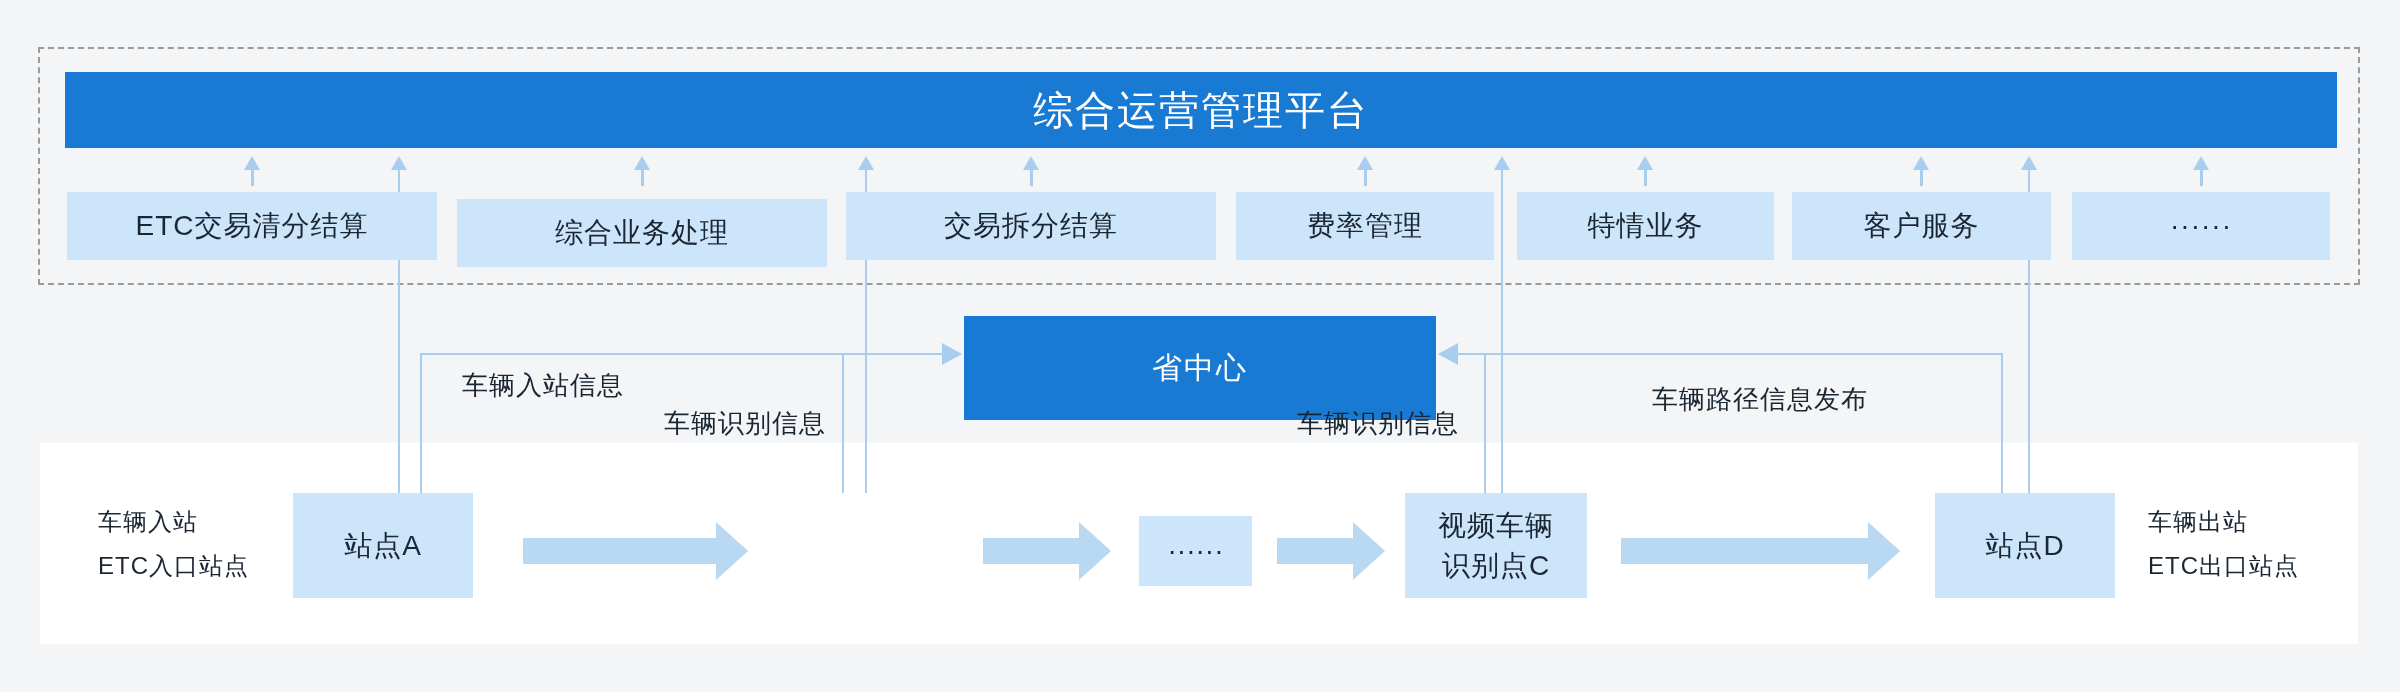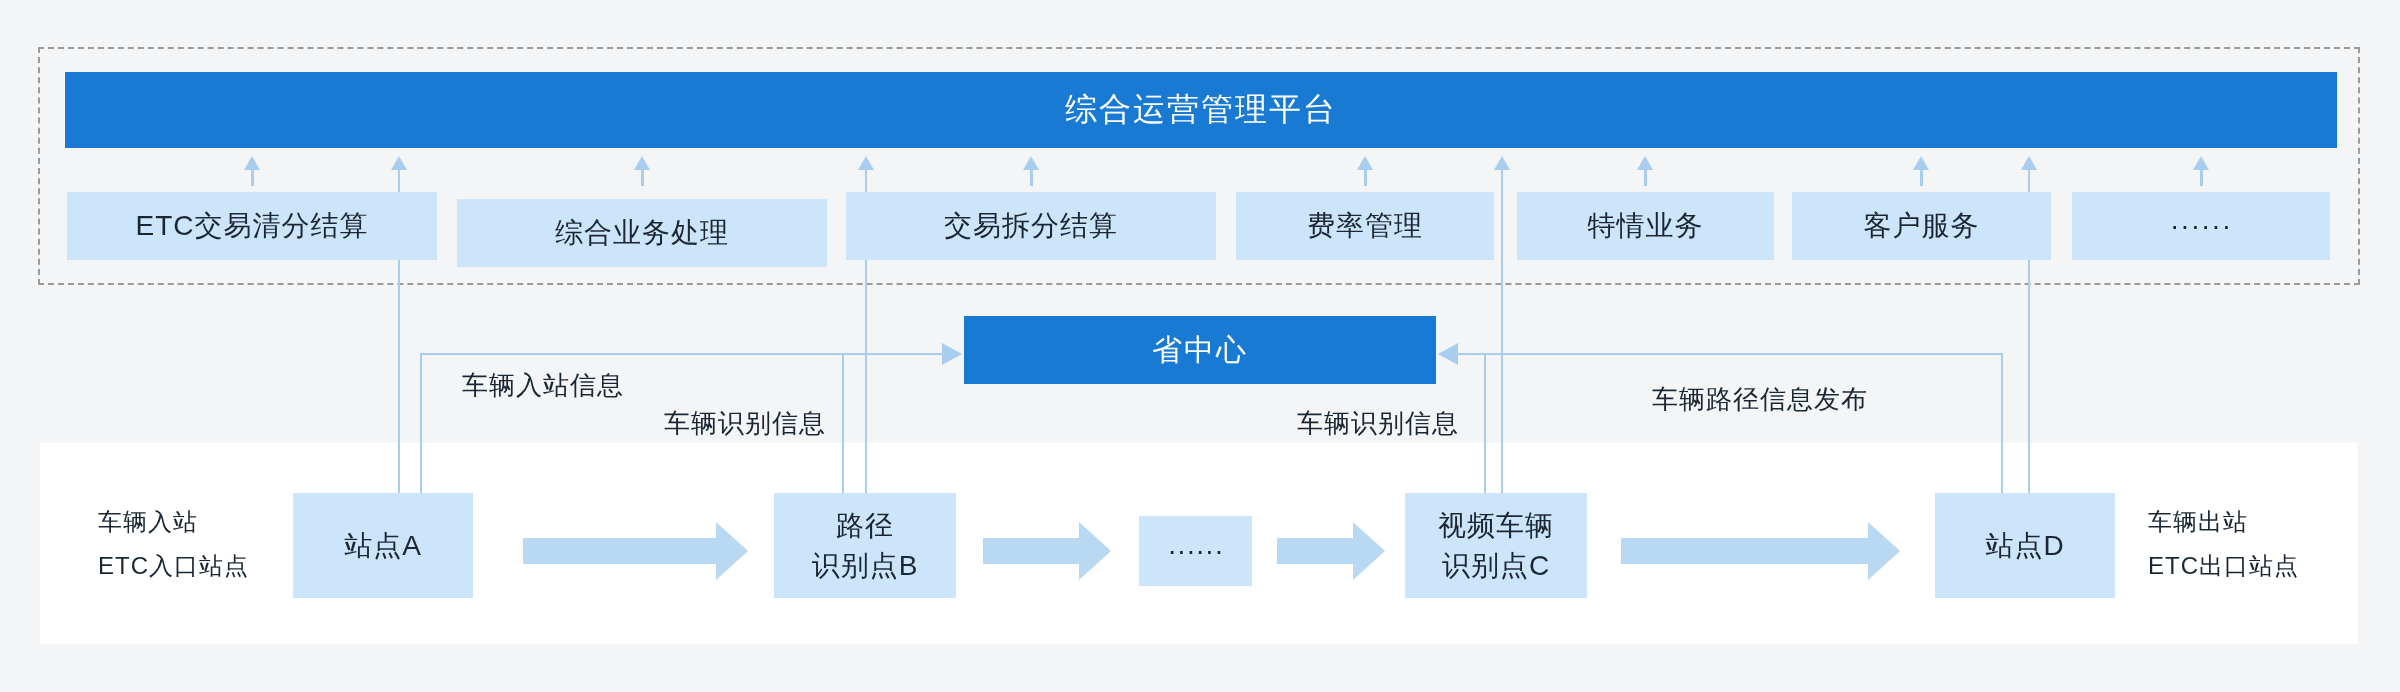--- a/index.html
+++ b/index.html
@@ -5,22 +5,22 @@
   html,body{margin:0;padding:0;background:#f4f5f6;}
   #canvas{
     position:relative;width:2400px;height:692px;background:#f4f5f6;overflow:hidden;
     font-family:"Liberation Sans","DejaVu Sans",sans-serif;color:#1b2633;
   }
   .abs{position:absolute;}
   
   .dashed-frame{left:38px;top:47px;width:2322px;height:238px;border:2px dashed #9b9b9b;box-sizing:border-box;}
   
   .box-blue{background:#187ad3;color:#ffffff;display:flex;align-items:center;justify-content:center;z-index:2;}
-  .platform-bar{left:65px;top:72px;width:2272px;height:76px;font-size:32px;letter-spacing:2px;}
-  .province-box{left:964px;top:316px;width:472px;height:68px;font-size:30px;letter-spacing:2px;}
+  .platform-bar{left:65px;top:72px;width:2272px;height:76px;font-size:40px;letter-spacing:2px;}
+  .province-box{left:964px;top:316px;width:472px;height:104px;font-size:30px;letter-spacing:2px;}
   
   .box-light{background:#cde5fa;color:#1b2633;display:flex;flex-direction:column;align-items:center;justify-content:center;text-align:center;z-index:2;}
   .module-box{top:192px;height:68px;font-size:28px;letter-spacing:1px;}
   .station-box{top:493px;height:105px;font-size:28px;line-height:40px;letter-spacing:1px;}
   
   .vline{position:absolute;width:2px;background:#a9cdef;z-index:1;}
   .hline{position:absolute;height:2px;background:#a9cdef;z-index:1;}
   
   .up-head{position:absolute;width:0;height:0;border-left:8px solid transparent;border-right:8px solid transparent;border-bottom:14px solid #a9cdef;z-index:1;}
   .up-stem{position:absolute;width:3px;background:#a9cdef;z-index:1;}
@@ -113,24 +113,20 @@
   <div class="vline" style="left:2001px;top:353px;height:140px;"></div>
 
   <div class="flow-label" style="left:462px;top:368px;">车辆入站信息</div>
   <div class="flow-label" style="left:664px;top:406px;">车辆识别信息</div>
   <div class="flow-label" style="left:1297px;top:406px;">车辆识别信息</div>
   <div class="flow-label" style="left:1652px;top:382px;">车辆路径信息发布</div>
 
   <div class="abs box-light station-box" style="left:293px;width:180px;">
     <span>站点A</span>
   </div>
-  <div class="abs box-light station-box" style="left:774px;width:182px;">
-    <span>路径</span>
-    <span>识别点B</span>
-  </div>
   <div class="abs box-light" style="left:1139px;top:516px;width:113px;height:70px;font-size:28px;">
     <span>······</span>
   </div>
   <div class="abs box-light station-box" style="left:1405px;width:182px;">
     <span>视频车辆</span>
     <span>识别点C</span>
   </div>
   <div class="abs box-light station-box" style="left:1935px;width:180px;">
     <span>站点D</span>
   </div>

